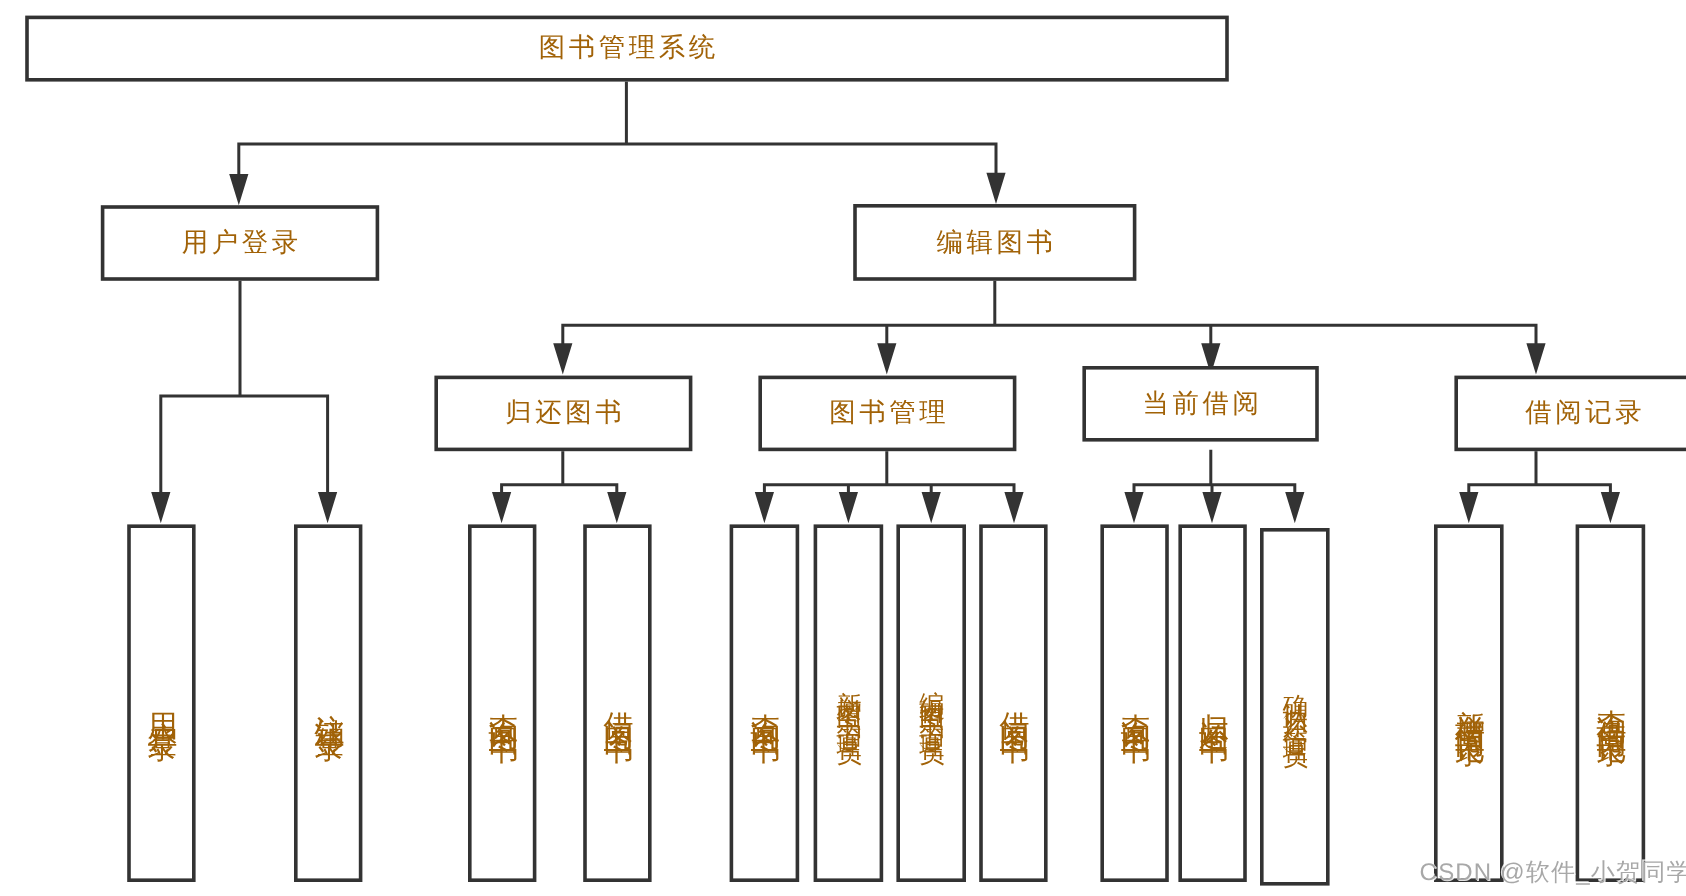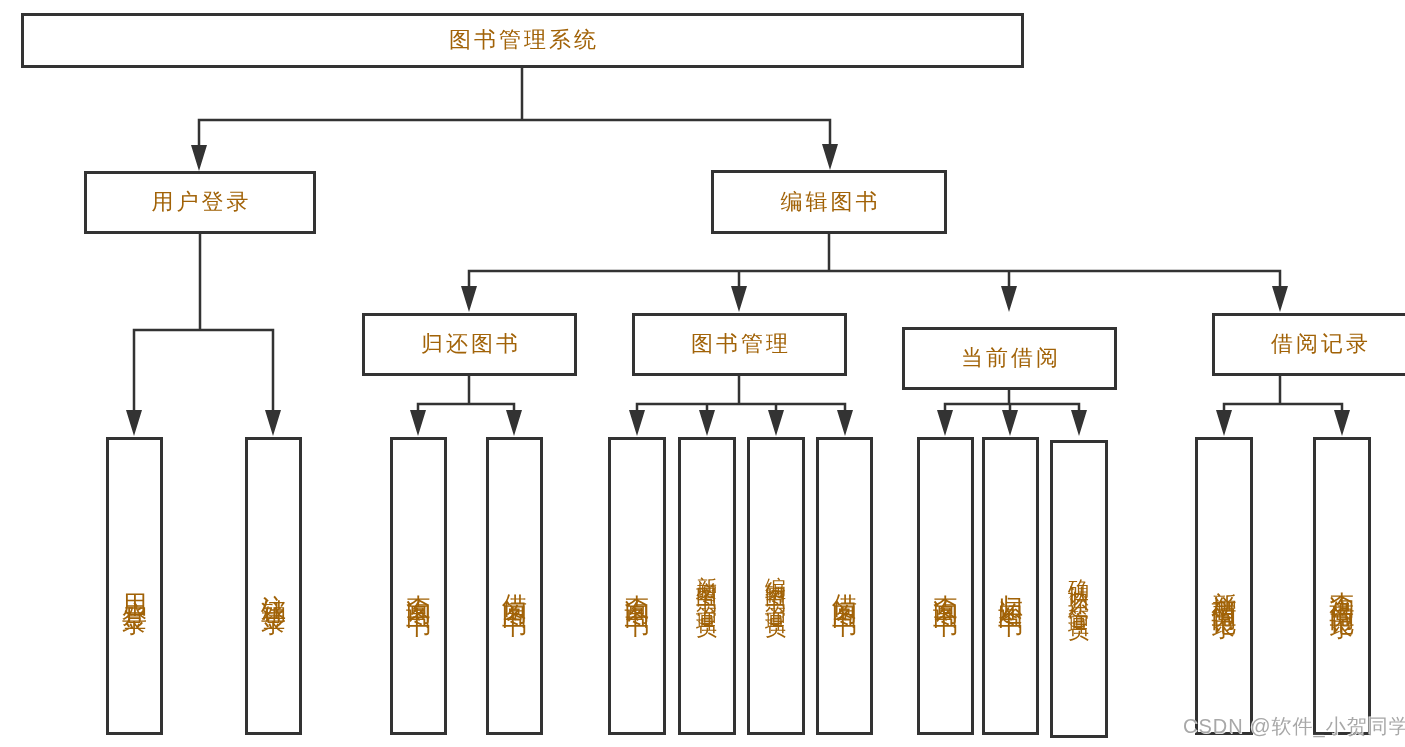--- a/index.html
+++ b/index.html
@@ -72,21 +72,21 @@
   <div class="box" style="left:711px;top:170px;width:236px;height:64px">
     <span class="lbl">编辑图书</span>
   </div>
 
   <div class="box" style="left:362px;top:313px;width:215px;height:63px">
     <span class="lbl">归还图书</span>
   </div>
   <div class="box" style="left:632px;top:313px;width:215px;height:63px">
     <span class="lbl">图书管理</span>
   </div>
-  <div class="box" style="left:902px;top:327px;width:215px;height:63px">
+  <div class="box" style="left:902px;top:305px;width:197px;height:63px">
     <span class="lbl">当前借阅</span>
   </div>
   <div class="box" style="left:1212px;top:313px;width:215px;height:63px">
     <span class="lbl">借阅记录</span>
   </div>
 
   <div class="box v v4" style="left:106px;top:437px;width:57px;height:298px">
     <span class="lbl">用户登录</span>
   </div>
   <div class="box v v4" style="left:245px;top:437px;width:57px;height:298px">

